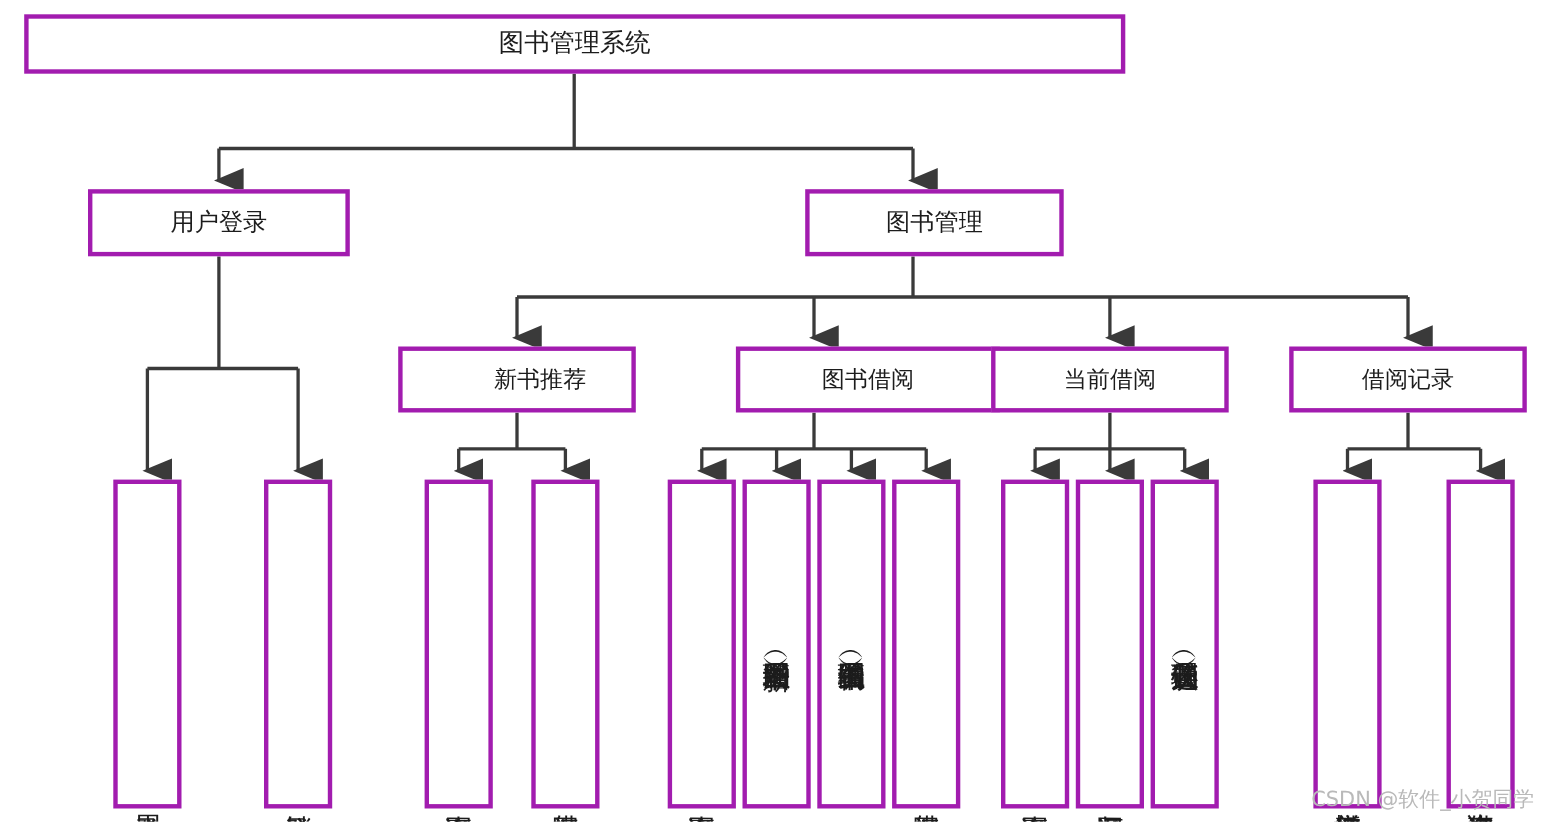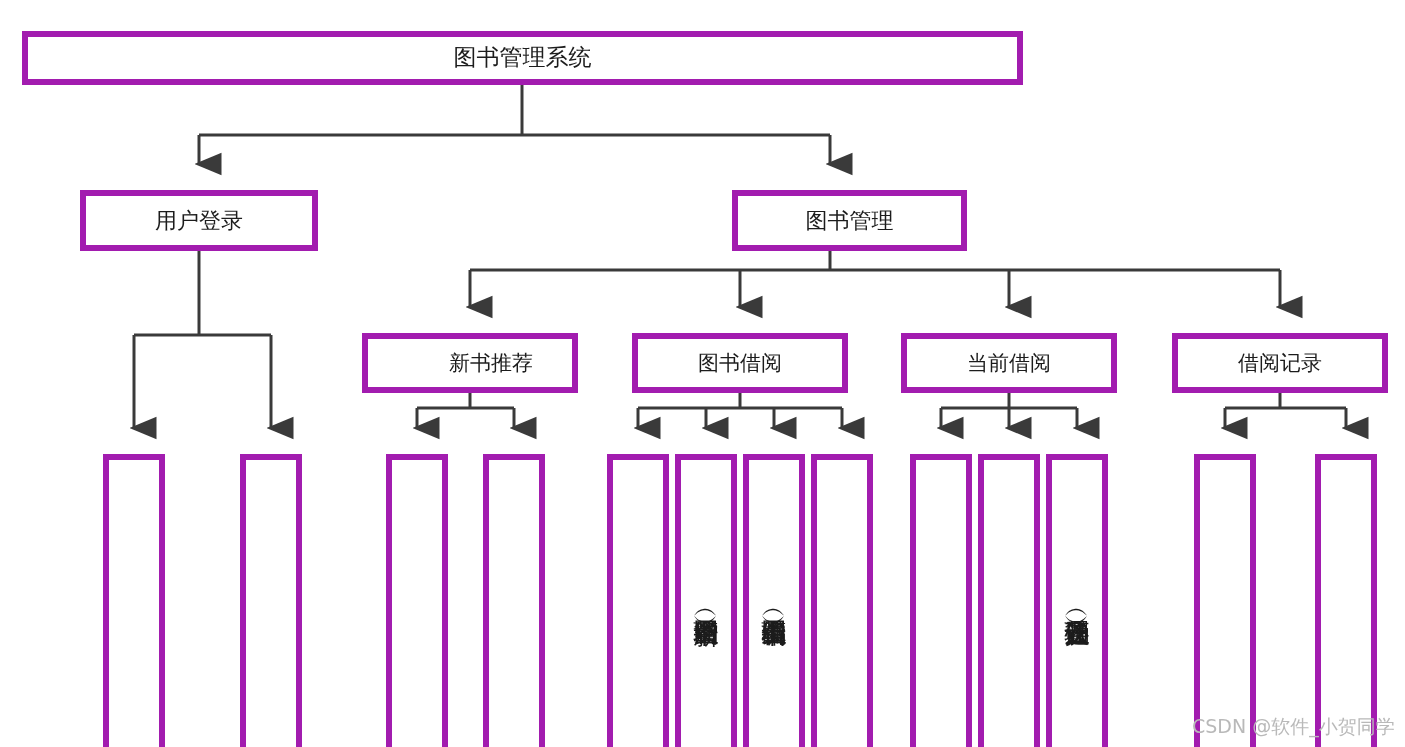--- a/index.html
+++ b/index.html
@@ -22,26 +22,25 @@
     left: 0;
     top: 0;
     width: 1405px;
     height: 747px;
     pointer-events: none;
   }
   .node {
     position: absolute;
     box-sizing: border-box;
     background: #ffffff;
-    border: 6px solid #a21caf;
+    border: 4px solid #a21caf;
     display: flex;
     align-items: center;
     justify-content: center;
     z-index: 2;
-    margin-top: 18px;
   }
   .node .label {
     color: #1c1c1c;
     line-height: 1.18;
     text-align: center;
     white-space: nowrap;
   }
   .node.root .label { font-size: 23px; }
   .node.level1 .label { font-size: 22px; }
   .node.level2 .label { font-size: 21px; }
@@ -139,21 +138,21 @@
   <div class="node level1" style="left:80px; top:172px; width:238px; height:61px;">
     <span class="label">用户登录</span>
   </div>
   <div class="node level1" style="left:732px; top:172px; width:235px; height:61px;">
     <span class="label">图书管理</span>
   </div>
 
   <div class="node level2" style="left:362px; top:315px; width:216px; height:60px;padding-left:42px;">
     <span class="label">新书推荐</span>
   </div>
-  <div class="node level2" style="left:632px; top:315px; width:216px; height:60px;">
+  <div class="node level2" style="left:669px; top:315px; width:240px; height:60px;">
     <span class="label">图书借阅</span>
   </div>
   <div class="node level2" style="left:1172px; top:315px; width:216px; height:60px;">
     <span class="label">借阅记录</span>
   </div>
   <div class="node level2" style="left:901px; top:315px; width:216px; height:60px;">
     <span class="label">当前借阅</span>
   </div>
 
   <div class="node leaf" style="left:103px; top:436px; width:62px; height:299px;">

